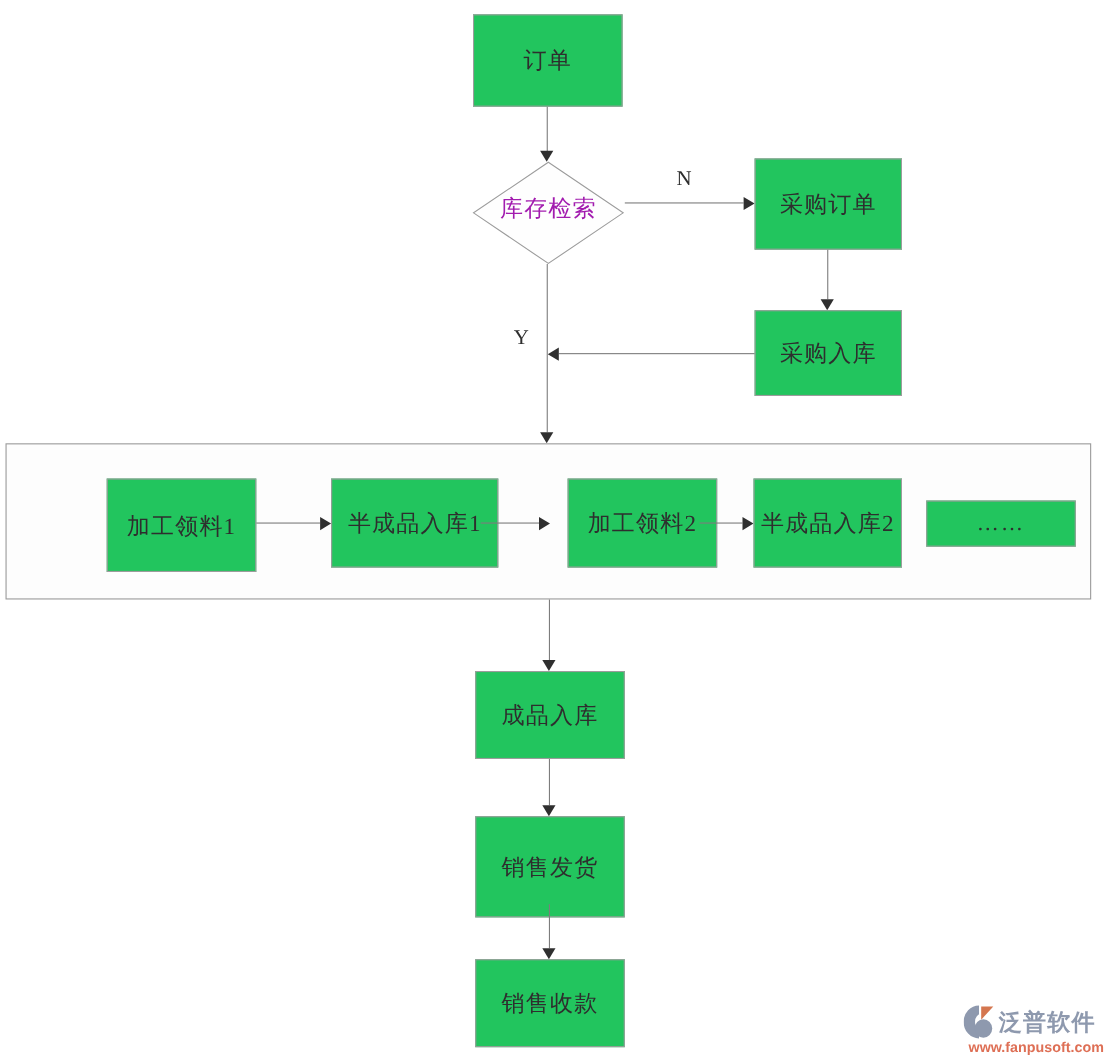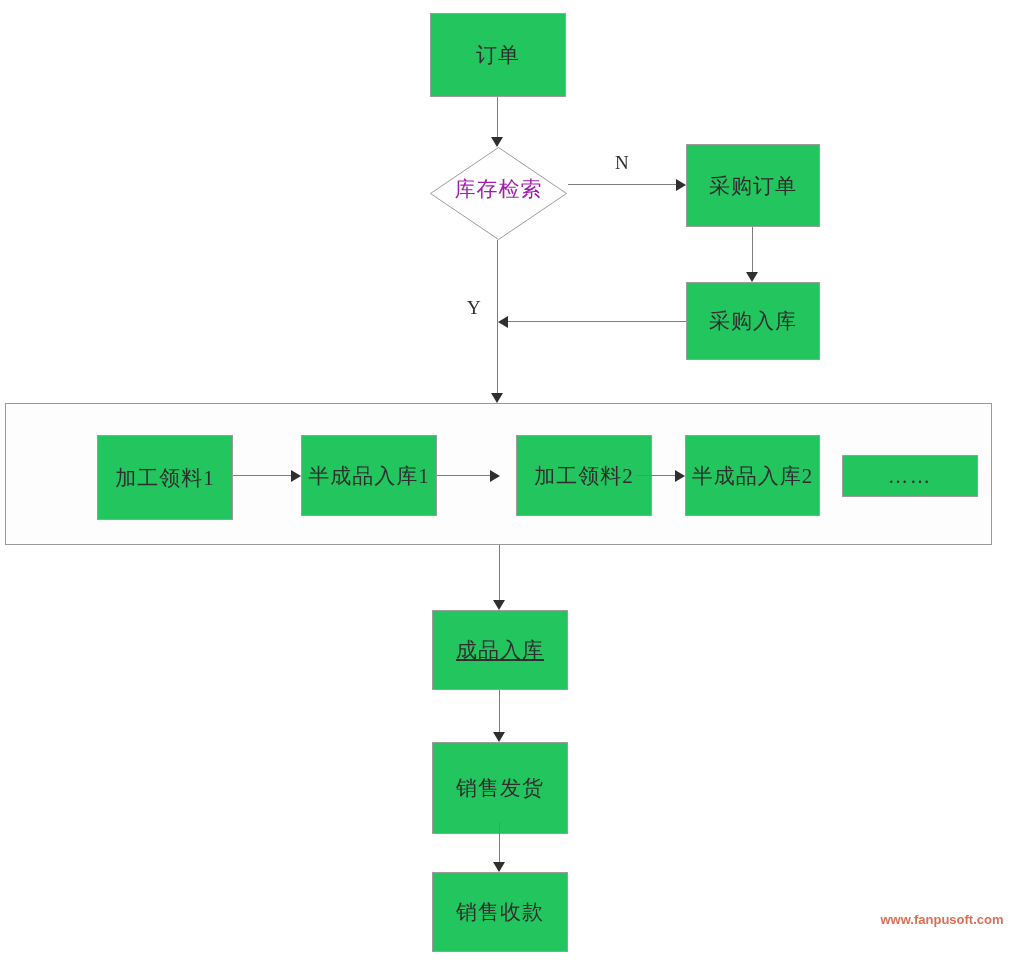--- a/index.html
+++ b/index.html
@@ -76,21 +76,21 @@
   <div class="ar-d" style="left:491px;top:393px;"></div>
 
   <div class="container-band" style="left:5px;top:403px;width:987px;height:142px;"></div>
 
   <div class="node" style="left:97px;top:435px;width:136px;height:85px;">
     <span>加工领料1</span>
   </div>
   <div class="ln" style="left:233px;top:475px;width:58px;height:1px;"></div>
   <div class="ar-r" style="left:291px;top:470px;"></div>
 
-  <div class="node" style="left:301px;top:435px;width:136px;height:81px;">
+  <div class="node" style="left:301px;top:435px;width:152px;height:81px;">
     <span>半成品入库1</span>
   </div>
   <div class="ln" style="left:437px;top:475px;width:53px;height:1px;"></div>
   <div class="ar-r" style="left:490px;top:470px;"></div>
 
   <div class="node" style="left:500px;top:435px;width:136px;height:81px;margin-left:16px;">
     <span>加工领料2</span>
   </div>
   <div class="ln" style="left:636px;top:475px;width:39px;height:1px;"></div>
   <div class="ar-r" style="left:675px;top:470px;"></div>
@@ -99,35 +99,43 @@
     <span>半成品入库2</span>
   </div>
 
   <div class="node ellipsis-node" style="left:842px;top:455px;width:136px;height:42px;">
     <span>……</span>
   </div>
 
   <div class="ln" style="left:499px;top:545px;width:1px;height:55px;"></div>
   <div class="ar-d" style="left:493px;top:600px;"></div>
 
-  <div class="node" style="left:432px;top:610px;width:136px;height:80px;text-decoration:underline;">
+  <div class="node" style="left:432px;top:610px;width:136px;height:80px;">
     <span>成品入库</span>
   </div>
 
   <div class="ln" style="left:499px;top:690px;width:1px;height:42px;"></div>
   <div class="ar-d" style="left:493px;top:732px;"></div>
 
   <div class="node" style="left:432px;top:742px;width:136px;height:92px;">
     <span>销售发货</span>
   </div>
 
   <div class="ln" style="left:499px;top:822px;width:1px;height:40px;"></div>
   <div class="ar-d" style="left:493px;top:862px;"></div>
 
   <div class="node" style="left:432px;top:872px;width:136px;height:80px;">
     <span>销售收款</span>
   </div>
 
   <div id="watermark">
+    <div id="wm-row">
+      <svg width="30" height="32" viewBox="0 0 30 32">
+        <path d="M14,1 A14,15 0 0 0 14,31 L14,23 A7,8 0 0 1 14,9 Z" fill="#8e99ae"></path>
+        <polygon points="16,2 27,2 16,14" fill="#d4764f"></polygon>
+        <ellipse cx="18" cy="22" rx="8" ry="8.5" fill="#8e99ae"></ellipse>
+      </svg>
+      <span id="wm-brand" style="color:#8e99ae;">泛普软件</span>
+    </div>
     <div id="wm-url" style="color:#de6f55;">www.fanpusoft.com</div>
   </div>
 
 </div>
 
 </body></html>

